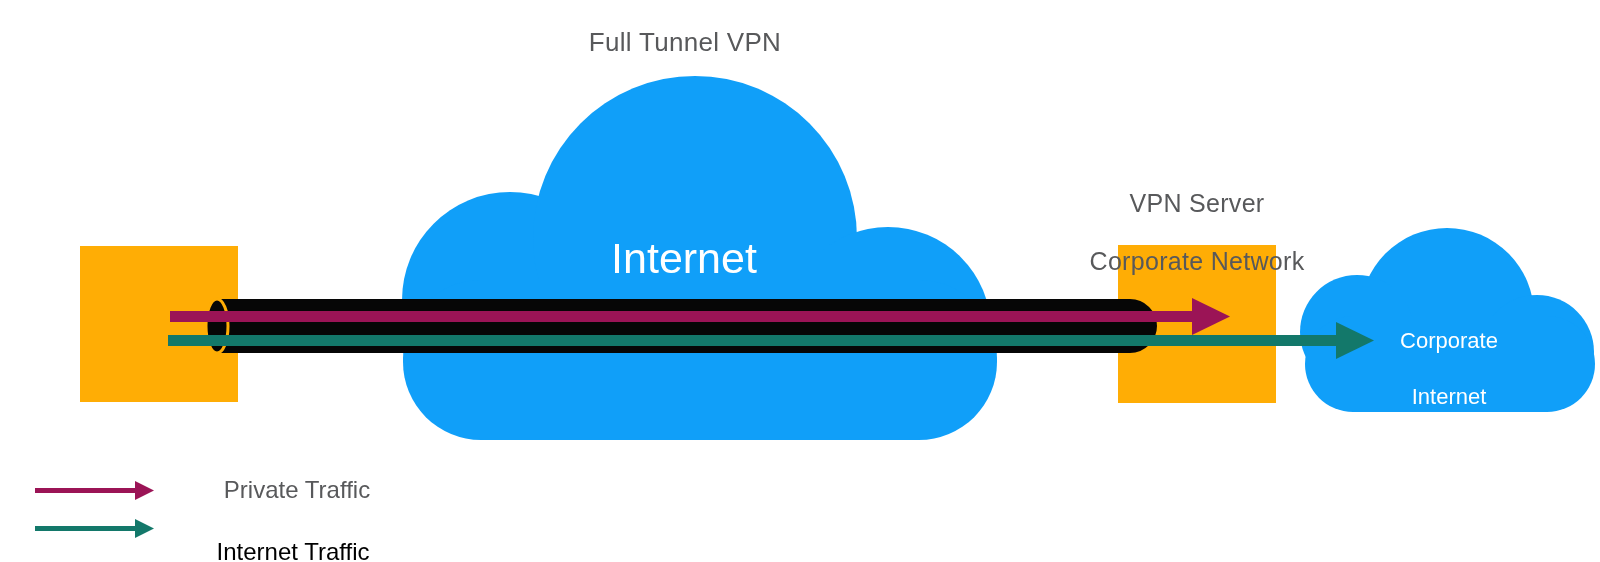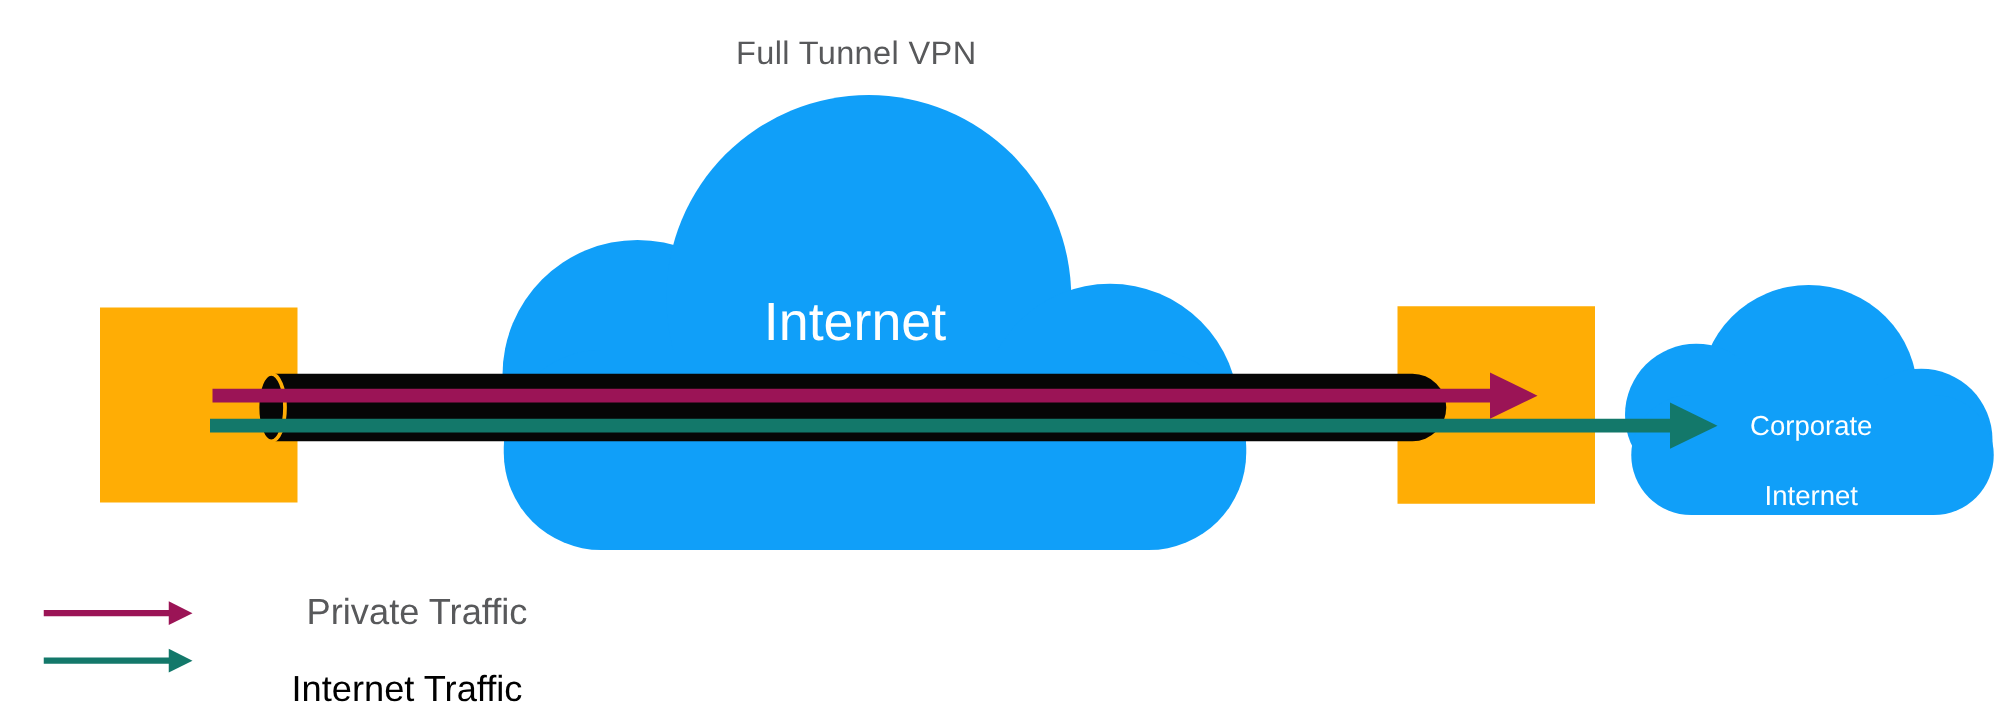--- a/index.html
+++ b/index.html
@@ -29,23 +29,23 @@
     font-size: 43px;
     line-height: 48px;
     font-weight: 400;
   }
   .cloud-small-label {
     font-size: 22px;
     line-height: 28px;
     font-weight: 400;
   }
   .legend-label {
-    font-size: 29px;
+    font-size: 24px;
     line-height: 26px;
-    text-align: right;
+    text-align: center;
   }
   .title-label {
     font-size: 26px;
     line-height: 30px;
     letter-spacing: 0.3px;
   }
 </style>
 </head>
 <body>
 
@@ -93,20 +93,24 @@
       <rect x="35" y="526" width="102" height="5"></rect>
       <polygon points="135,519 135,538 154,528.5"></polygon>
     </g>
   </svg>
 
   <div class="label title-label" style="left: 485px; top: 27px; width: 400px; color: rgb(88, 89, 91);">Full Tunnel VPN</div>
 
 
   <div class="label internet-label" style="left: 484px; top: 234px; width: 400px; color: rgb(255, 255, 255);">Internet</div>
 
+  <div class="label node-label" style="left: 1037px; top: 160px; width: 320px; color: rgb(88, 89, 91);">
+    <div>VPN Server</div>
+    <div>Corporate Network</div>
+  </div>
 
   <div class="label cloud-small-label" style="left: 1349px; top: 299px; width: 200px; color: rgb(255, 255, 255);">
     <div>Corporate</div>
     <div>Internet</div>
     <div>Connection</div>
   </div>
 
   <div class="label legend-label" style="left: 172px; top: 477px; width: 250px; color: rgb(88, 89, 91);">Private Traffic</div>
 
   <div class="label legend-label" style="left: 168px; top: 515px; width: 250px; color: #000000; margin-top: 24px;">Internet Traffic</div>

